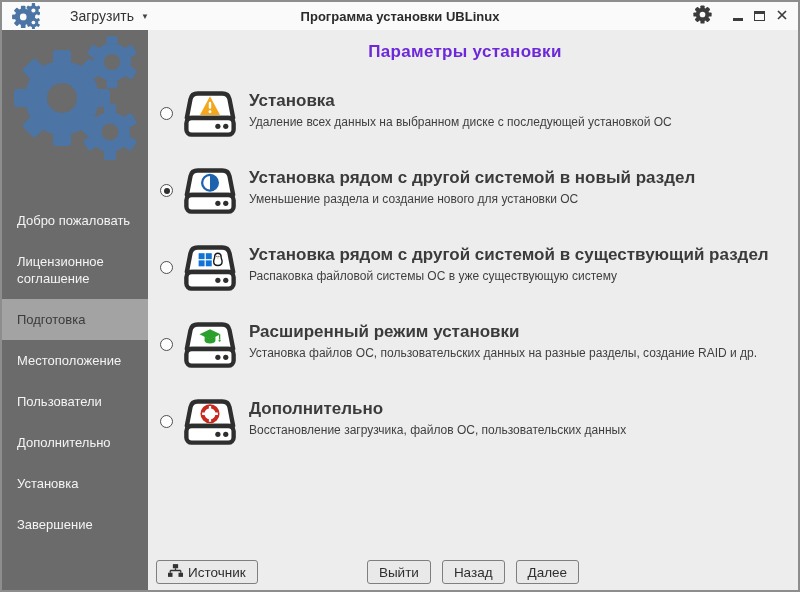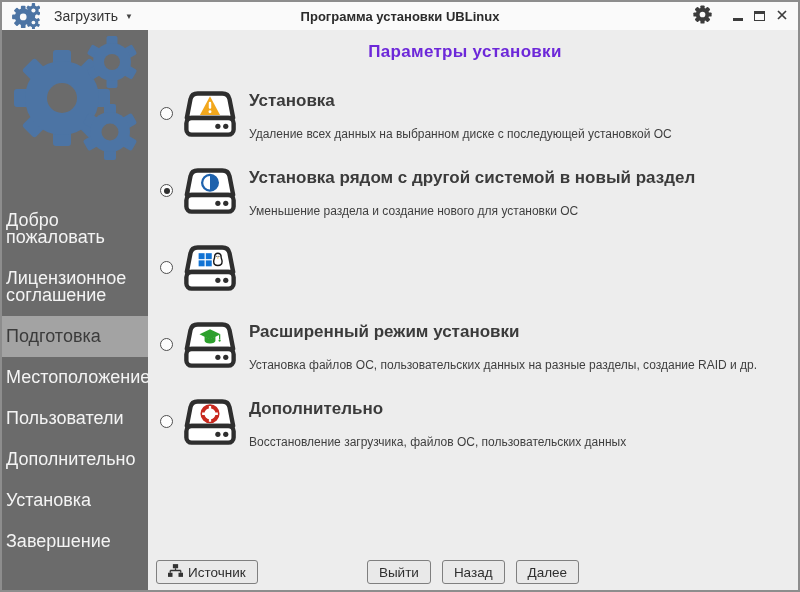--- a/index.html
+++ b/index.html
@@ -7,21 +7,21 @@
   body { font-family:"Liberation Sans", sans-serif; background:#d6d6d6; }
 
   .window {
     position:relative; width:800px; height:592px;
     border:2px solid #8d8d8d; background:#ededed; overflow:hidden;
   }
 
   
   .titlebar {
     position:absolute; top:0; left:0; right:0; height:28px;
-    background:#fafafa; display:flex; align-items:center; padding:2px 10px;
+    background:#fafafa; display:flex; align-items:center; padding:2px 10px;gap:16px;
   }
   .tb-logo { display:flex; align-items:center; }
   .menu-btn {
     display:flex; align-items:center; gap:7px; margin-left:14px;
     font-size:14px; color:#333; cursor:default; z-index:2;
   }
   .menu-btn .arrow { font-size:8px; color:#444; }
   .tb-title {
     position:absolute; left:0; right:0; text-align:center;
     font-size:13px; font-weight:bold; color:#2b2b2b;
@@ -32,21 +32,21 @@
   .tb-gear { margin-right:10px; }
 
   
   .sidebar {
     position:absolute; left:0; top:28px; bottom:0; width:146px;
     background:#6b6b6b;
   }
   .logo-area { height:140px; }
   .menu { margin-top:30px; }
   .menu-item {
-    padding:12px 6px 12px 4px; font-size:18px; line-height:17px;
+    padding:12px 6px 12px 15px; font-size:13px; line-height:17px;
     color:#f4f4f4; cursor:default;
   }
   .menu-item.active { background:#a3a3a3; color:#3b3b3b; }
 
   
   .content { position:absolute; left:146px; top:28px; right:0; bottom:0; background:#ededed; }
   .heading {
     position:absolute; top:12px; left:0; right:16px; text-align:center;
     font-size:17px; font-weight:bold; color:#6d28d9; letter-spacing:.3px;
   }
@@ -54,21 +54,21 @@
   .row { display:flex; align-items:flex-start; margin-bottom:24px; }
   .radio {
     flex:none; width:13px; height:13px; border:1.5px solid #4f4f4f;
     border-radius:50%; background:#fdfdfd; margin:17px 9px 0 4px; position:relative;
   }
   .radio.checked::after {
     content:""; position:absolute; inset:2.5px; background:#2f2f2f; border-radius:50%;
   }
   .drive { flex:none; margin-right:11px; }
   .opt-title { font-size:17px; font-weight:bold; color:#3b3b3b; margin-top:1px; }
-  .opt-desc { font-size:12px; color:#3f3f3f; margin-top:16px; }
+  .opt-desc { font-size:12px; color:#3f3f3f; margin-top:4px; }
 
   
   .btn {
     display:inline-flex; align-items:center; gap:5px;
     background:#e9e9e9; border:1px solid #7f7f7f; border-radius:3px;
     padding:9px 11px; font-size:13.5px; color:#2f2f2f; cursor:default; height:24px;
   }
   .footer-left { position:absolute; left:8px; bottom:6px; }
   .footer-center { position:absolute; bottom:6px; left:0; right:0; display:flex; justify-content:center; gap:11px; }
 </style>
@@ -254,20 +254,24 @@
                 <rect x="27.2" y="10.5" width="6.8" height="6.8"></rect>
               <rect x="19" y="18.7" width="6.8" height="6.8"></rect>
                 <rect x="27.2" y="18.7" width="6.8" height="6.8"></rect>
             </g>
             <path d="M41 10.5 c-2.6 0 -3.7 2 -3.7 4.3 c0 1.7 -1.1 3.2 -1.1 5.2 c0 2.8 2.1 4.6 4.8 4.6 c2.7 0 4.8 -1.8 4.8 -4.6 c0 -2 -1.1 -3.5 -1.1 -5.2 c0 -2.3 -1.1 -4.3 -3.7 -4.3 Z" fill="#fff" stroke="#1a1a1a" stroke-width="1.6"></path>
             <circle cx="39.8" cy="14" r="0.7" fill="#111"></circle>
               <circle cx="42.2" cy="14" r="0.7" fill="#111"></circle>
             <path d="M40 15.4 L42 15.4 L41 17 Z" fill="#e8a11b"></path>
           </svg>
         </span>
+        <div>
+          <div class="opt-title">Установка рядом с другой системой в существующий раздел</div>
+          <div class="opt-desc">Распаковка файловой системы ОС в уже существующую систему</div>
+        </div>
       </div>
 
       <div class="row">
         <span class="radio"></span>
         <span class="drive">
           <svg width="56" height="49" viewBox="0 0 64 56">
             <path d="M18 4 H46 C50.5 4 53.5 6.5 54.3 10.5 L58.5 32 H5.5 L9.7 10.5 C10.5 6.5 13.5 4 18 4 Z" fill="#fff" stroke="#2e2e2e" stroke-width="5" stroke-linejoin="round"></path>
             <rect x="5" y="32" width="54" height="19" rx="6" fill="#fff" stroke="#2e2e2e" stroke-width="5"></rect>
             <circle cx="41" cy="41.5" r="3" fill="#2e2e2e"></circle>
               <circle cx="50" cy="41.5" r="3" fill="#2e2e2e"></circle>

